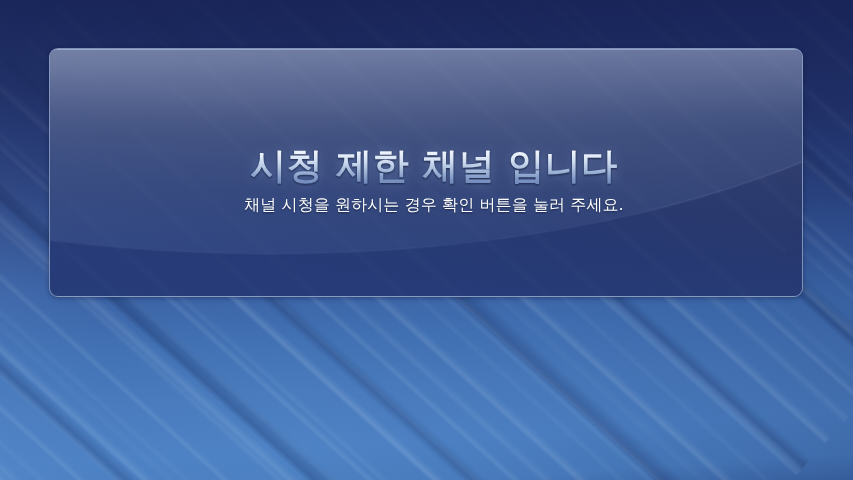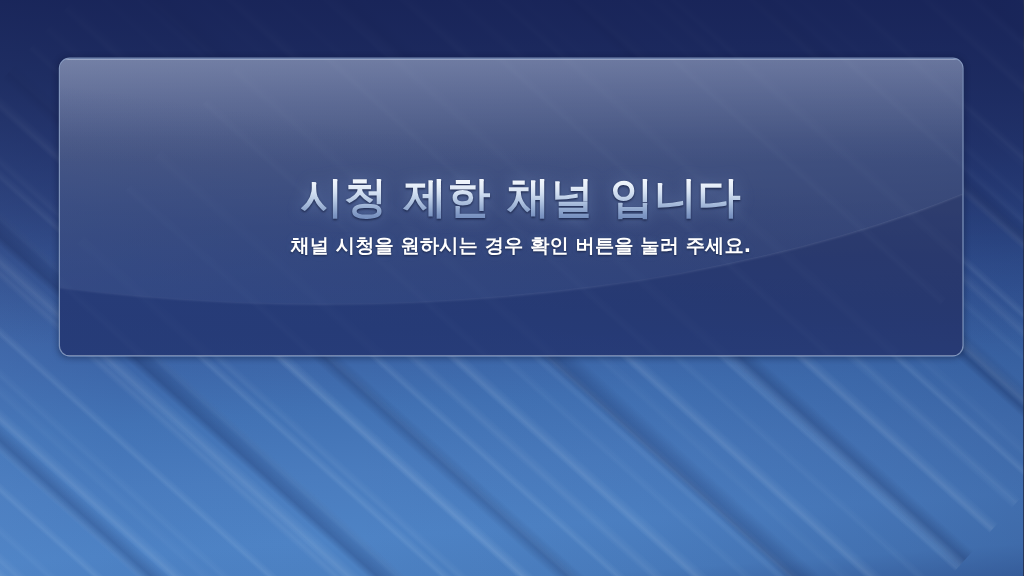--- a/index.html
+++ b/index.html
@@ -271,21 +271,21 @@
     background-clip: text;
     color: transparent;
     -webkit-text-fill-color: transparent;
     text-shadow: none;
     filter: drop-shadow(0 1px 1px rgba(14,22,54,0.75))
             drop-shadow(0 0 6px rgba(150,180,225,0.30));
   }
 
   #subtitle {
     font-size: 16px;
-    font-weight: bold;
+    font-weight: normal;
     line-height: 1.2;
     margin: 10px 0 0 0;
     color: #ffffff;
     letter-spacing: 0.1px;
     text-shadow: 0 1px 2px rgba(12,20,50,0.80),
                  0 0 5px rgba(120,160,215,0.28);
   }
 </style>
 </head>
 <body>

